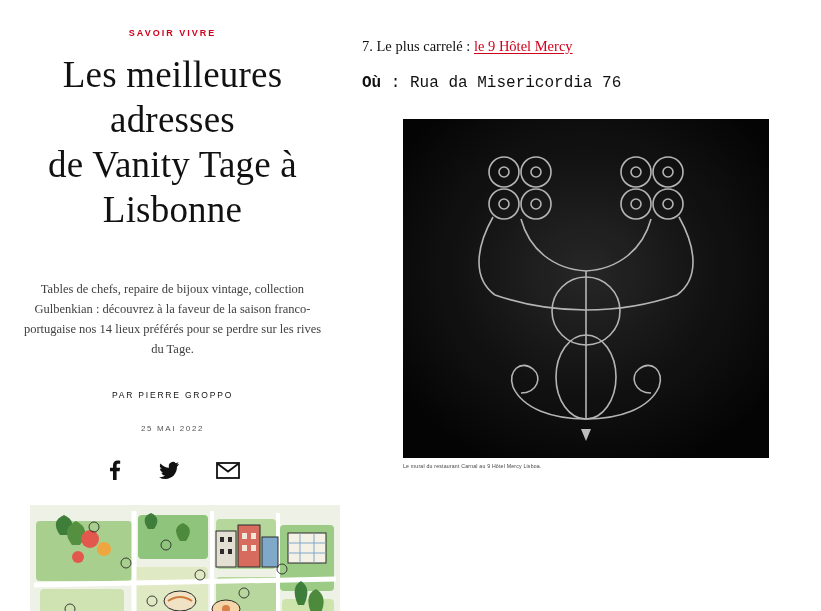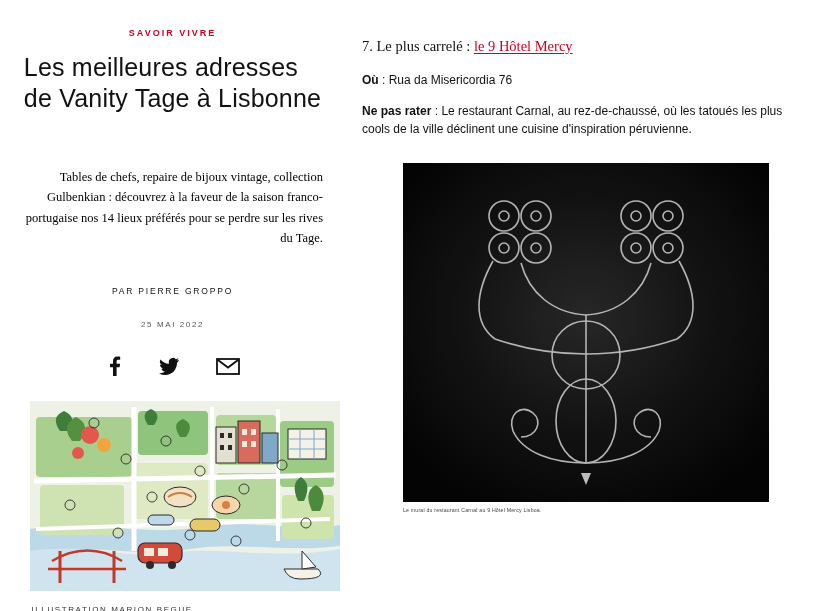--- a/index.html
+++ b/index.html
@@ -35,41 +35,42 @@
   .kicker {
     font-family: "Liberation Sans", sans-serif;
     font-size: 9px;
     letter-spacing: 2px;
     color: #d0021b;
     font-weight: 700;
     text-transform: uppercase;
     margin-bottom: 14px;
   }
   .headline {
-    font-family: Liberation Sans, sans-serif;
-    font-size: 25px;
+    font-family: Liberation Serif, serif;
+    font-size: 37px;
     line-height: 1.22;
+    text-align: center;
     color: #111;
     font-weight: 400;
     margin: 0 14px;
     letter-spacing: 0.2px;
   }
   .rule {
     width: 64px;
     height: 2px;
     background: #d0021b;
     margin: 22px 0 20px 0;
   }
   .standfirst {
     font-family: "Liberation Serif", serif;
     font-size: 12.5px;
     line-height: 1.62;
-    text-align: right;
-    color: #000000;
-    margin: 12px 22px;
+    text-align: center;
+    color: #404040;
+    margin: 4px 22px;
   }
   .byline {
     font-family: "Liberation Sans", sans-serif;
     font-size: 8.5px;
     letter-spacing: 1.8px;
     text-transform: uppercase;
     margin-top: 26px;
     color: #111;
     font-weight: 400;
   }
@@ -123,22 +124,22 @@
     color: #111;
     margin: 0 0 16px 0;
     font-weight: 400;
   }
   .entry-title .venue {
     color: #d0021b;
     text-decoration: underline;
     text-underline-offset: 2px;
   }
   .para {
-    font-family: Liberation Sans, sans-serif;
-    font-size: 12px;
+    font-family: Liberation Mono, monospace;
+    font-size: 16px;
     line-height: 1.52;
     color: #111;
     margin: 0 0 13px 0;
   }
   .para b { font-weight: 700; }
 
   .photo-block {
     margin-top: 24px;
     margin-left: 41px;
     width: 366px;
@@ -287,23 +288,20 @@
 
     <h2 class="entry-title">
       <span>7. Le plus carrelé : </span><a class="venue" href="#">le 9 Hôtel Mercy</a>
     </h2>
 
     <p class="para">
       <b>Où</b><span> : Rua da Misericordia 76</span>
     </p>
 
 
-    <p class="para">
-      <b>Ne pas rater</b><span> : Le restaurant Carnal, au rez-de-chaussé, où les tatoués les plus cools de la ville déclinent une cuisine d'inspiration péruvienne.</span>
-    </p>
 
     <div class="photo-block">
       <svg class="photo" viewBox="0 0 366 339" xmlns="http://www.w3.org/2000/svg">
         <defs>
           <radialGradient id="glow" cx="50%" cy="45%" r="62%">
             <stop offset="0%" stop-color="#2a2a2a"></stop>
             <stop offset="55%" stop-color="#141414"></stop>
             <stop offset="100%" stop-color="#050505"></stop>
           </radialGradient>
         </defs>

